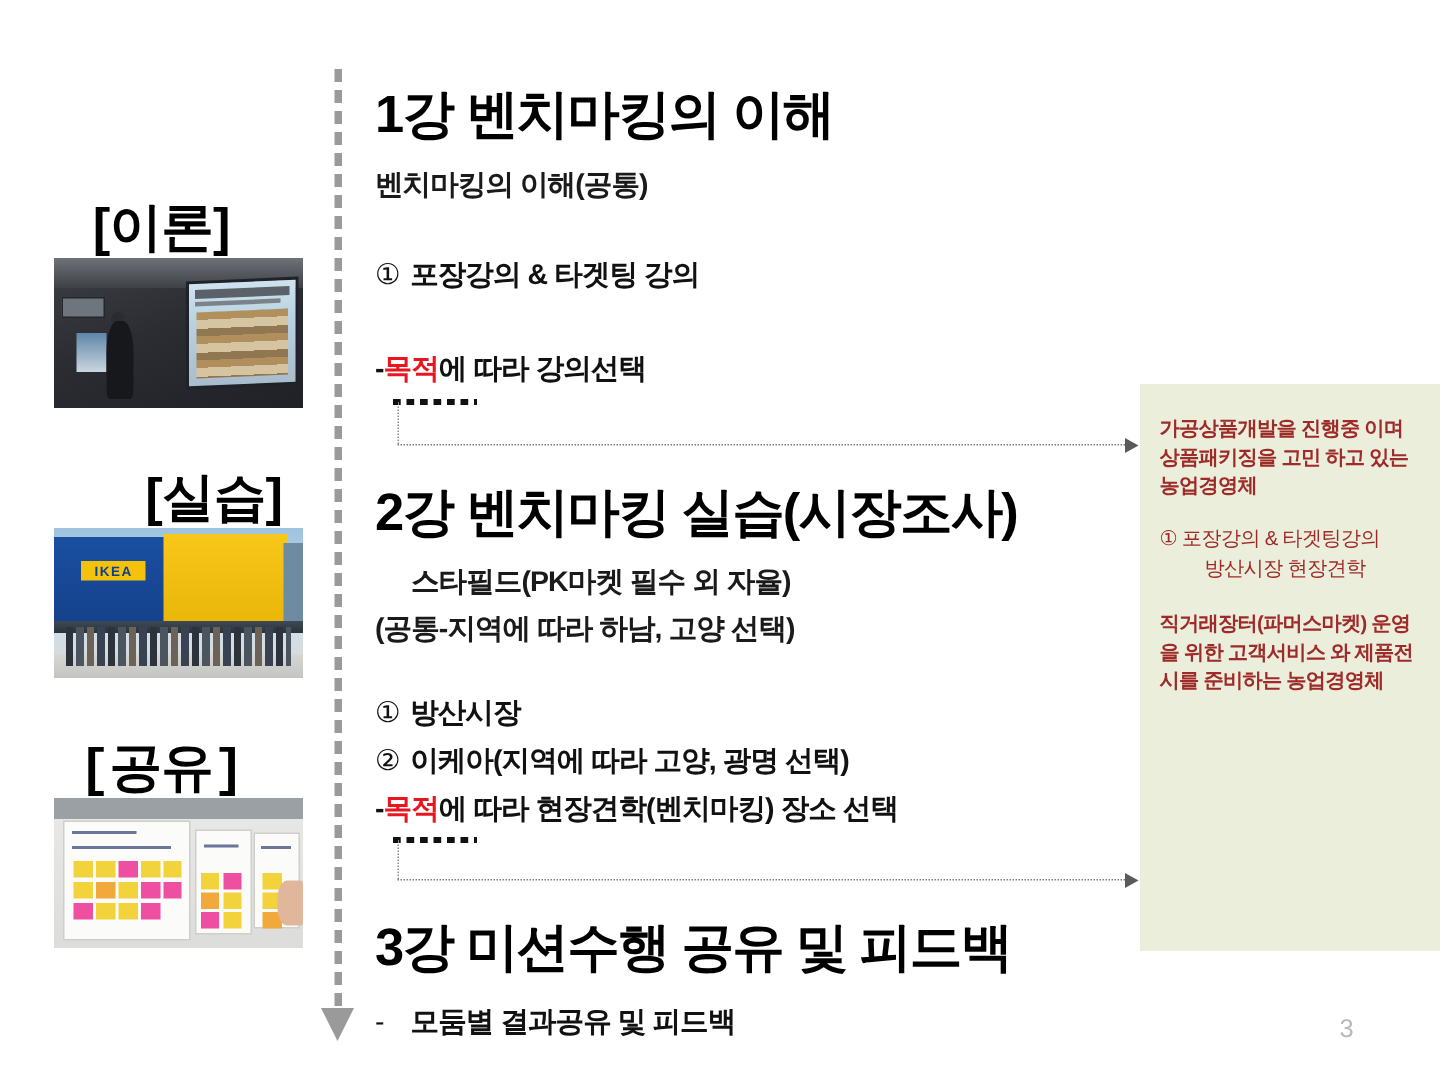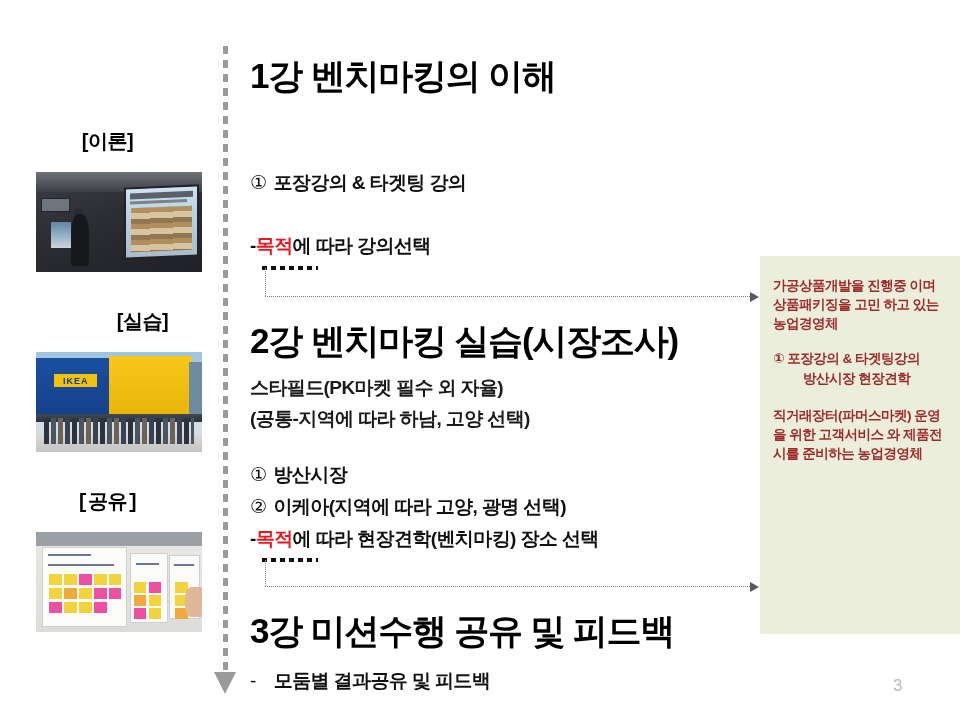--- a/index.html
+++ b/index.html
@@ -18,21 +18,21 @@
     background: #ffffff;
     overflow: hidden;
   }
 
   
   .stage-label {
     position: absolute;
     left: 0;
     width: 215px;
     text-align: center;
-    font-size: 20px;
+    font-size: 35px;
     font-weight: bold;
     color: #000000;
     letter-spacing: -0.5px;
     white-space: nowrap;
   }
   .photo {
     position: absolute;
     left: 36px;
     width: 166px;
     height: 100px;
@@ -241,21 +241,21 @@
     color: #9e2a2a;
     font-size: 13.5px;
     font-weight: bold;
     line-height: 1.42;
     letter-spacing: -0.5px;
     margin: 0 0 16px 0;
   }
   .co-item {
     color: #9e2a2a;
     font-size: 13.5px;
-    font-weight: bold;
+    font-weight: normal;
     line-height: 1.42;
     letter-spacing: -0.5px;
     margin: 0 0 18px 0;
     padding-left: 15px;
     text-indent: -15px;
   }
   .co-item .co-ind { display: inline-block; text-indent: 0; }
 
   
   #page-num {
@@ -337,34 +337,35 @@
       <div class="note" style="left:84%; top:63%; background:#f2d33b;"></div>
       <div class="note" style="left:84%; top:76%; background:#f0a93a;"></div>
       <div class="hand"></div>
     </div>
   </div>
 
   <div id="timeline"></div>
   <div id="timeline-arrow"></div>
 
   <div class="sec-title" style="top:53px;">1강 벤치마킹의 이해</div>
+  <div class="sec-sub" style="top:110px;">벤치마킹의 이해(공통)</div>
   <div class="sec-item" style="top:170px;">
     <span class="num">①</span><span>포장강의 &amp; 타겟팅 강의</span>
   </div>
   <div class="sec-item" style="top:233px;">
     <span>-</span><span class="accent">목적</span><span>에 따라 강의선택</span>
   </div>
 
   <div class="connector-stub" style="left:262px; top:266px;"></div>
   <div class="connector-riser" style="left:265px; top:268px; height:28px;"></div>
   <div class="connector" style="left:265px; top:296px; width:487px;"></div>
   <div class="connector-head" style="left:750px; top:292px;"></div>
 
   <div class="sec-title" style="top:318px;">2강 벤치마킹 실습(시장조사)</div>
-  <div class="sec-sub" style="top:375px;">스타필드(PK마켓 필수 외 자율)</div>
+  <div class="sec-sub" style="top:375px;margin-left:24px;">스타필드(PK마켓 필수 외 자율)</div>
   <div class="sec-sub" style="top:406px;">(공통-지역에 따라 하남, 고양 선택)</div>
   <div class="sec-item" style="top:462px;">
     <span class="num">①</span><span>방산시장</span>
   </div>
   <div class="sec-item" style="top:494px;">
     <span class="num">②</span><span>이케아(지역에 따라 고양, 광명 선택)</span>
   </div>
   <div class="sec-item" style="top:526px;">
     <span>-</span><span class="accent">목적</span><span>에 따라 현장견학(벤치마킹) 장소 선택</span>
   </div>

